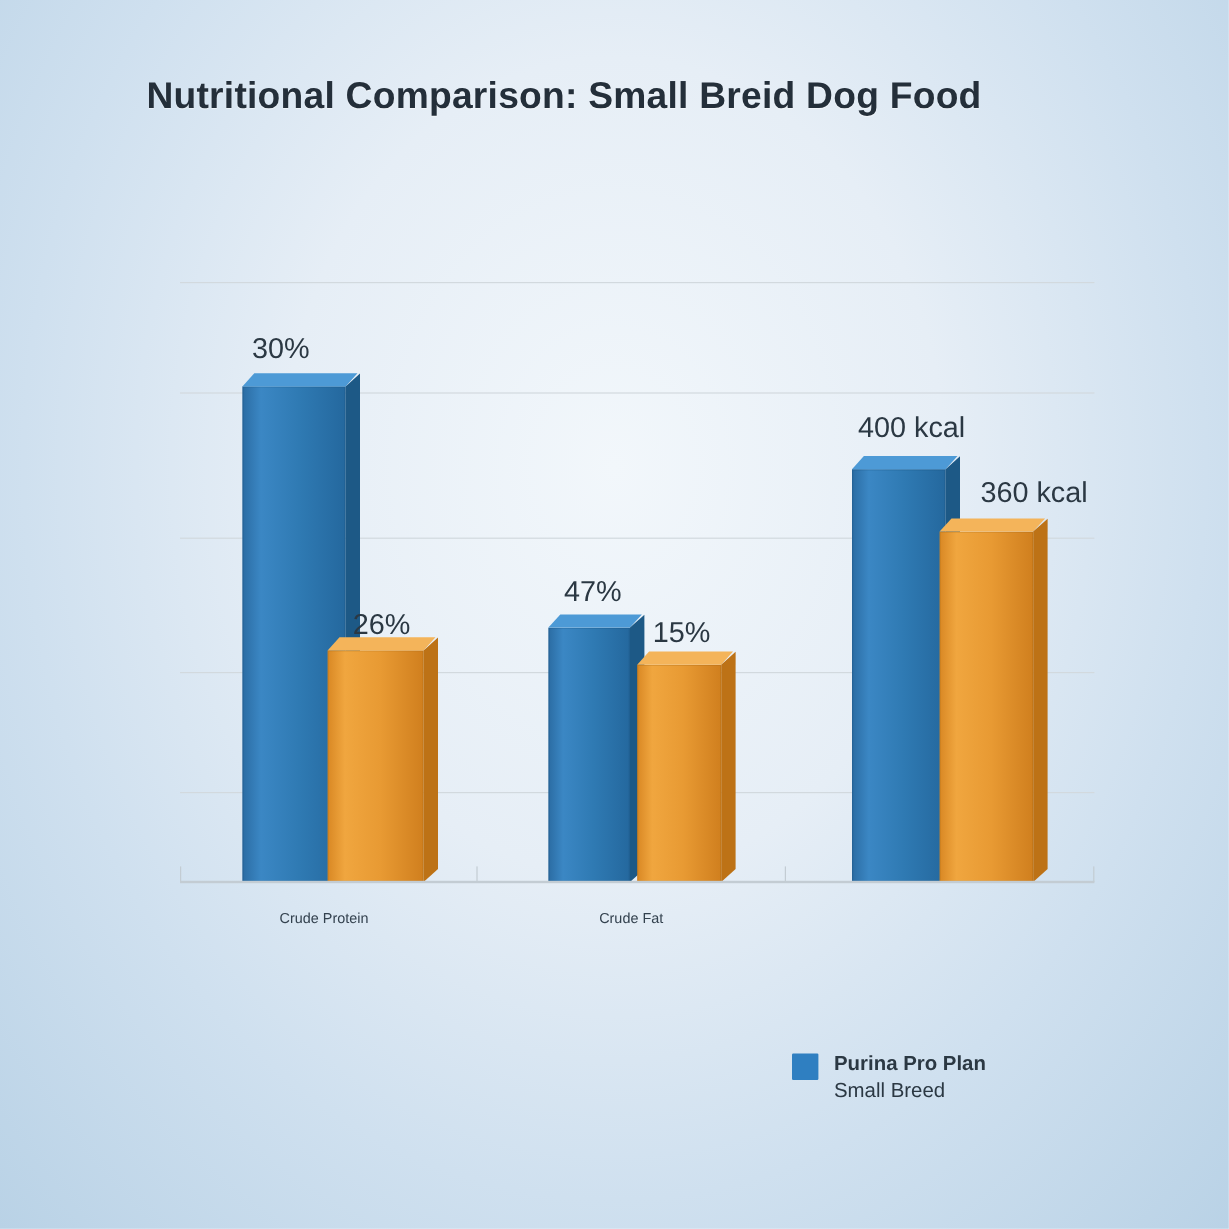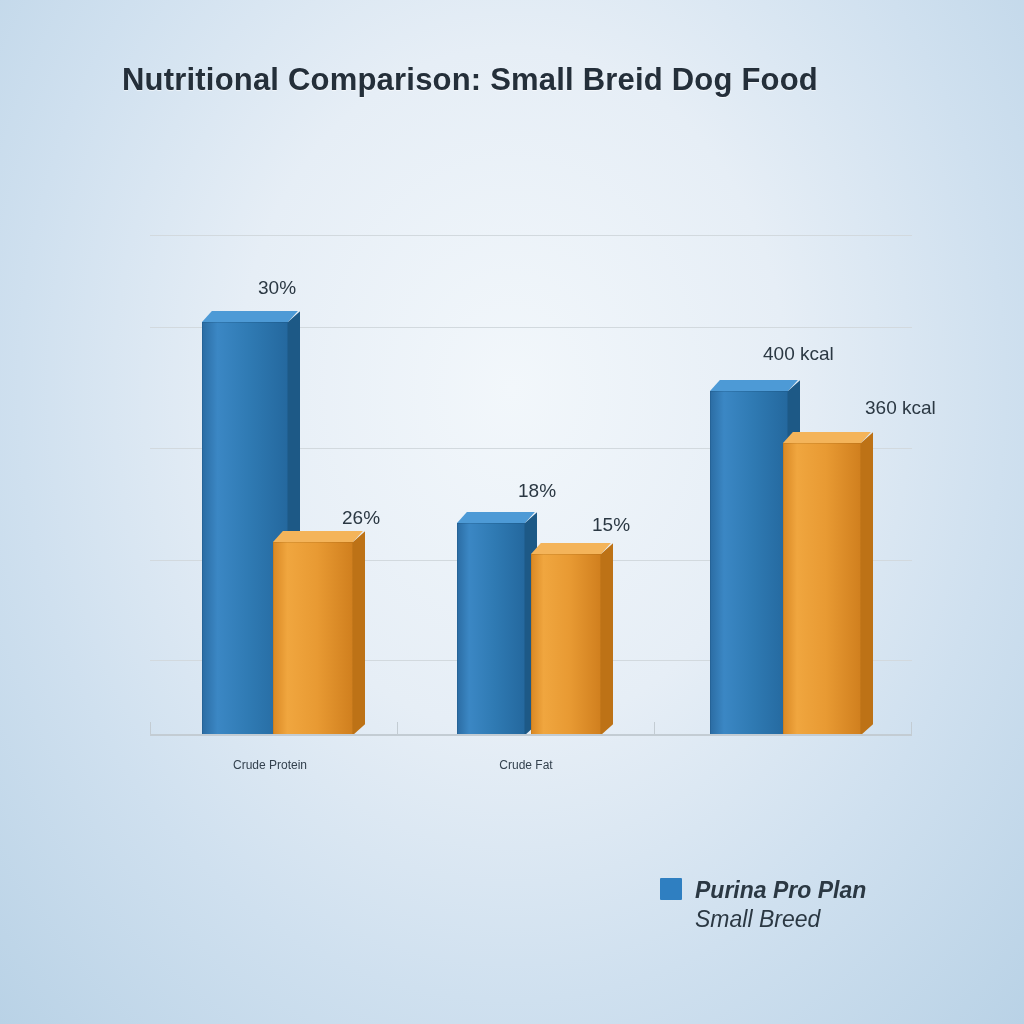--- a/index.html
+++ b/index.html
@@ -97,24 +97,23 @@
   .bar.blue .side  { background: #1d5986; }
   .bar.orange .face {
     background: linear-gradient(to right, #d98824 0%, #f0a63f 18%, #e89a33 55%, #d07f1e 100%);
     box-shadow: inset 0 0 0 1px rgba(150,90,15,0.22);
   }
   .bar.orange .top  { background: #f4b45a; }
   .bar.orange .side { background: #bd7216; }
 
   .bar-value {
     position: absolute;
-    font-size: 19px;
+    font-size: 24px;
     color: #2b3843;
     white-space: nowrap;
-    margin-left: 48px;
   }
 
   
   .cat-label {
     position: absolute;
     top: 758px;
     text-align: center;
     font-size: 12px;
     color: #33414e;
     white-space: nowrap;
@@ -143,24 +142,23 @@
     width: 22px;
     height: 22px;
     margin-right: 13px;
     margin-top: 2px;
     flex: 0 0 auto;
     border-radius: 1px;
   }
   .legend-swatch.blue   { background: #2f7fc1; }
   .legend-swatch.orange { background: #e99a33; }
   .legend-text {
-    font-size: 23px;
+    font-size: 17px;
     color: #2b3843;
     line-height: 1.28;
-    font-style: italic;
   }
   .legend-text .l1 { display: block; }
   .legend-text .l2 { display: block; }
   .legend-row.strong .legend-text .l1 { font-weight: bold; }
 </style>
 </head>
 <body>
 
 <div id="chart-root">
 
@@ -185,21 +183,21 @@
       <div class="top"></div>
       <div class="side"></div>
     </div>
     <div class="bar-value" style="left:144px; top:272px;">26%</div>
 
     <div class="bar blue" style="left:307px; width:68px; height:212px;">
       <div class="face"></div>
       <div class="top"></div>
       <div class="side"></div>
     </div>
-    <div class="bar-value" style="left:320px; top:245px;">18%</div>
+    <div class="bar-value" style="left:320px; top:245px;">47%</div>
 
     <div class="bar orange" style="left:381px; width:70px; height:181px;">
       <div class="face"></div>
       <div class="top"></div>
       <div class="side"></div>
     </div>
     <div class="bar-value" style="left:394px; top:279px;">15%</div>
 
     <div class="bar blue" style="left:560px; width:78px; height:344px;">
       <div class="face"></div>

